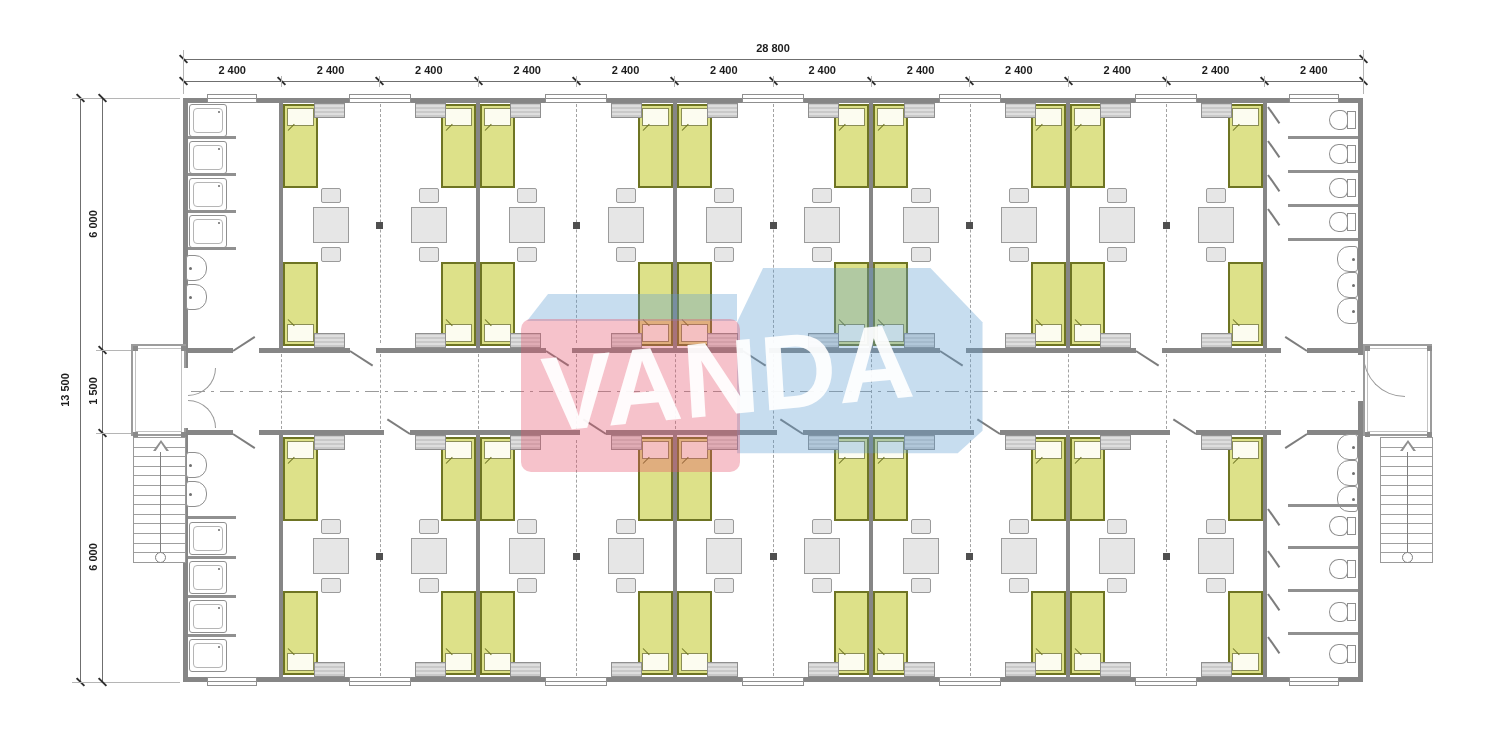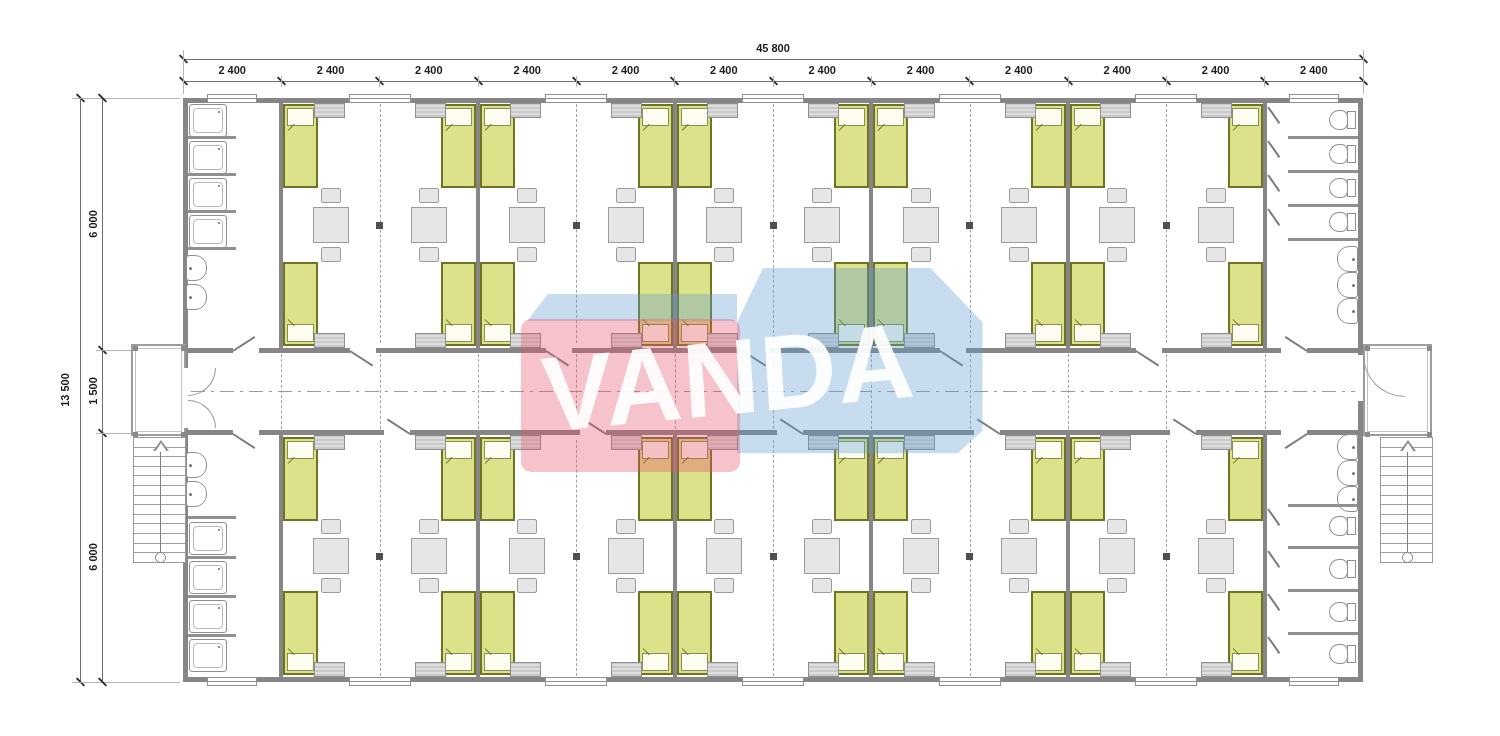--- a/index.html
+++ b/index.html
@@ -39,21 +39,21 @@
 </style>
 </head>
 <body>
 
 <div id="canvas">
     <div class="abs dimline" style="left: 183px; top: 59px; width: 1180px; height: 1px;"></div>
     <div class="abs tick" style="left: 177.5px; top: 58px; width: 11px; height: 2px; transform: rotate(45deg);"></div>
     <div class="abs tick" style="left: 1357.5px; top: 58px; width: 11px; height: 2px; transform: rotate(45deg);"></div>
     <div class="abs extline" style="left: 182.5px; top: 50px; width: 1px; height: 44px;"></div>
     <div class="abs extline" style="left: 1362.5px; top: 50px; width: 1px; height: 44px;"></div>
-    <div class="abs dimtext" style="left: 733px; top: 42px; width: 80px; height: 13px; text-align: center;">45 800</div>
+    <div class="abs dimtext" style="left: 733px; top: 42px; width: 80px; height: 13px; text-align: center;">28 800</div>
     <div class="abs dimline" style="left: 183px; top: 81px; width: 1180px; height: 1px;"></div>
     <div class="abs tick" style="left: 177.5px; top: 80px; width: 11px; height: 2px; transform: rotate(45deg);"></div>
     <div class="abs extline" style="left: 182.5px; top: 76px; width: 1px; height: 11px;"></div>
     <div class="abs tick" style="left: 275.833px; top: 80px; width: 11px; height: 2px; transform: rotate(45deg);"></div>
     <div class="abs extline" style="left: 280.833px; top: 76px; width: 1px; height: 11px;"></div>
     <div class="abs tick" style="left: 374.167px; top: 80px; width: 11px; height: 2px; transform: rotate(45deg);"></div>
     <div class="abs extline" style="left: 379.167px; top: 76px; width: 1px; height: 11px;"></div>
     <div class="abs tick" style="left: 472.5px; top: 80px; width: 11px; height: 2px; transform: rotate(45deg);"></div>
     <div class="abs extline" style="left: 477.5px; top: 76px; width: 1px; height: 11px;"></div>
     <div class="abs tick" style="left: 570.833px; top: 80px; width: 11px; height: 2px; transform: rotate(45deg);"></div>

